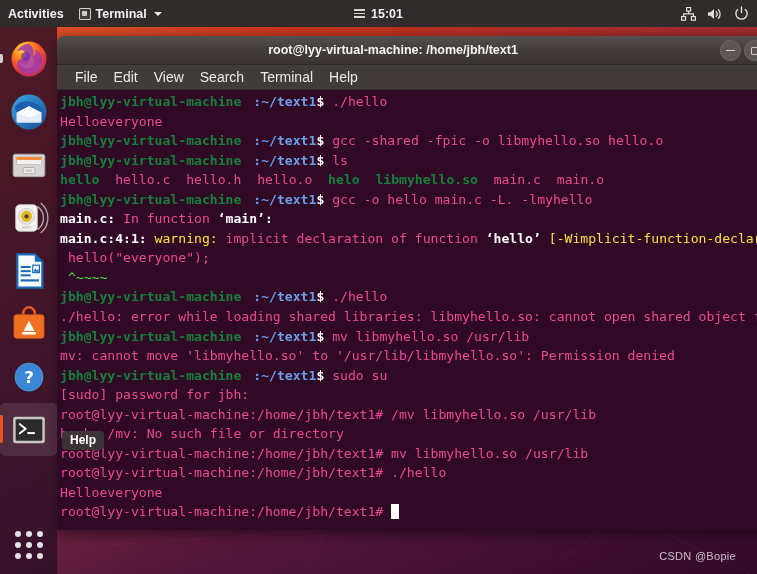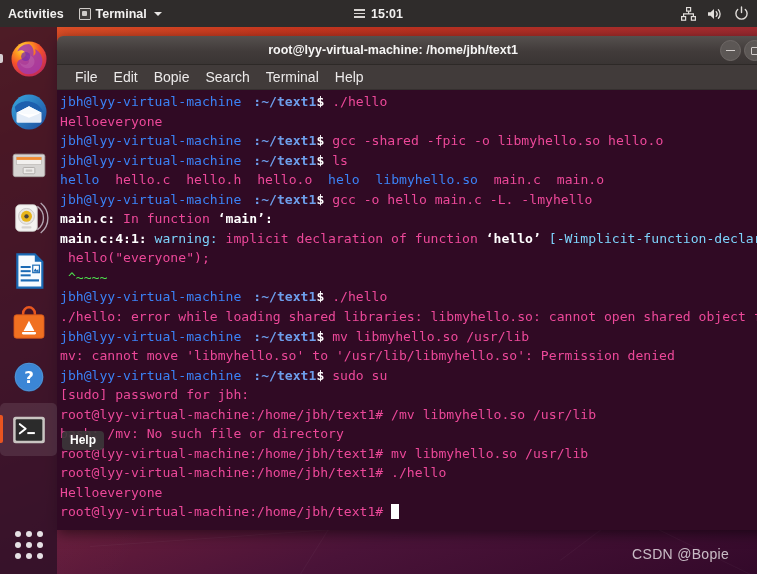--- a/index.html
+++ b/index.html
@@ -138,35 +138,35 @@
     background:#300a24;
     padding:2px 0 0 1px;
     overflow:hidden;
     font-family:"DejaVu Sans Mono","Liberation Mono",monospace;
     font-size:13.1px;
     line-height:19.55px;
     color:#ffffff;
     white-space:pre;
   }
   .tline{ white-space:pre; overflow:hidden; height:19.55px; padding-left:2px; }
-  .g  { color:#3b82f6; font-weight:normal; }   
+  .g  { color:#15803d; font-weight:bold; }   
   .b  { color:#6d9eeb; font-weight:bold;margin-left:12px; }   
   .w  { color:#ec4899; }
   .wb { color:#ffffff; font-weight:bold; }
-  .m  { color:#7dd3fc; }                     
+  .m  { color:#fde047; }                     
   .gl { color:#4ee44e; }                     
   .cursor{
     display:inline-block; width:8px; height:15px;
     background:#ffffff; vertical-align:-3px;
   }
 
   
   #watermark{
-    position:absolute; right:28px; bottom:12px; z-index:45;
-    color:rgba(255,255,255,0.72); font-size:14px; letter-spacing:0.3px;
+    position:absolute; right:21px; bottom:12px; z-index:45;
+    color:rgba(255,255,255,0.72); font-size:11px; letter-spacing:0.3px;
   }
 </style>
 </head>
 <body>
 
 <div id="desktop">
   <div class="facet f1"></div>
   <div class="facet f2"></div>
   <div class="facet f3"></div>
   <div class="facet f4"></div>
@@ -336,21 +336,21 @@
         </span>
       <span class="wbtn">
           <span class="max-g"></span>
         </span>
     </div>
   </div>
 
   <div id="menubar">
     <span class="menu-item">File</span>
     <span class="menu-item">Edit</span>
-    <span class="menu-item">Bopie</span>
+    <span class="menu-item">View</span>
     <span class="menu-item">Search</span>
     <span class="menu-item">Terminal</span>
     <span class="menu-item">Help</span>
   </div>
 
   <div id="term-body"><div class="tline"><span class="g">jbh@lyy-virtual-machine</span><span class="b">:~/text1</span><span class="wb">$ </span><span class="w">./hello</span></div><div class="tline"><span class="w">Helloeveryone</span></div><div class="tline"><span class="g">jbh@lyy-virtual-machine</span><span class="b">:~/text1</span><span class="wb">$ </span><span class="w">gcc -shared -fpic -o libmyhello.so hello.o</span></div><div class="tline"><span class="g">jbh@lyy-virtual-machine</span><span class="b">:~/text1</span><span class="wb">$ </span><span class="w">ls</span></div><div class="tline"><span class="g">hello</span><span class="w">  </span><span class="w">hello.c</span><span class="w">  </span><span class="w">hello.h</span><span class="w">  </span><span class="w">hello.o</span><span class="w">  </span><span class="g">helo</span><span class="w">  </span><span class="g">libmyhello.so</span><span class="w">  </span><span class="w">main.c</span><span class="w">  </span><span class="w">main.o</span></div><div class="tline"><span class="g">jbh@lyy-virtual-machine</span><span class="b">:~/text1</span><span class="wb">$ </span><span class="w">gcc -o hello main.c -L. -lmyhello</span></div><div class="tline"><span class="wb">main.c:</span><span class="w"> In function </span><span class="wb">‘main’:</span></div><div class="tline"><span class="wb">main.c:4:1:</span><span class="m"> warning:</span><span class="w"> implicit declaration of function </span><span class="wb">‘hello’</span><span class="m"> [-Wimplicit-function-declaration]</span></div><div class="tline"><span class="w"> hello("everyone");</span></div><div class="tline"><span class="gl"> ^~~~~</span></div><div class="tline"><span class="g">jbh@lyy-virtual-machine</span><span class="b">:~/text1</span><span class="wb">$ </span><span class="w">./hello</span></div><div class="tline"><span class="w">./hello: error while loading shared libraries: libmyhello.so: cannot open shared object file: No such file or directory</span></div><div class="tline"><span class="g">jbh@lyy-virtual-machine</span><span class="b">:~/text1</span><span class="wb">$ </span><span class="w">mv libmyhello.so /usr/lib</span></div><div class="tline"><span class="w">mv: cannot move 'libmyhello.so' to '/usr/lib/libmyhello.so': Permission denied</span></div><div class="tline"><span class="g">jbh@lyy-virtual-machine</span><span class="b">:~/text1</span><span class="wb">$ </span><span class="w">sudo su</span></div><div class="tline"><span class="w">[sudo] password for jbh:</span></div><div class="tline"><span class="w">root@lyy-virtual-machine:/home/jbh/text1# </span><span class="w">/mv libmyhello.so /usr/lib</span></div><div class="tline"><span class="w">bash: /mv: No such file or directory</span></div><div class="tline"><span class="w">root@lyy-virtual-machine:/home/jbh/text1# </span><span class="w">mv libmyhello.so /usr/lib</span></div><div class="tline"><span class="w">root@lyy-virtual-machine:/home/jbh/text1# </span><span class="w">./hello</span></div><div class="tline"><span class="w">Helloeveryone</span></div><div class="tline"><span class="w">root@lyy-virtual-machine:/home/jbh/text1# </span><span class="cursor"></span></div></div>
 </div>
 
 <div id="help-tip">Help</div>
 

